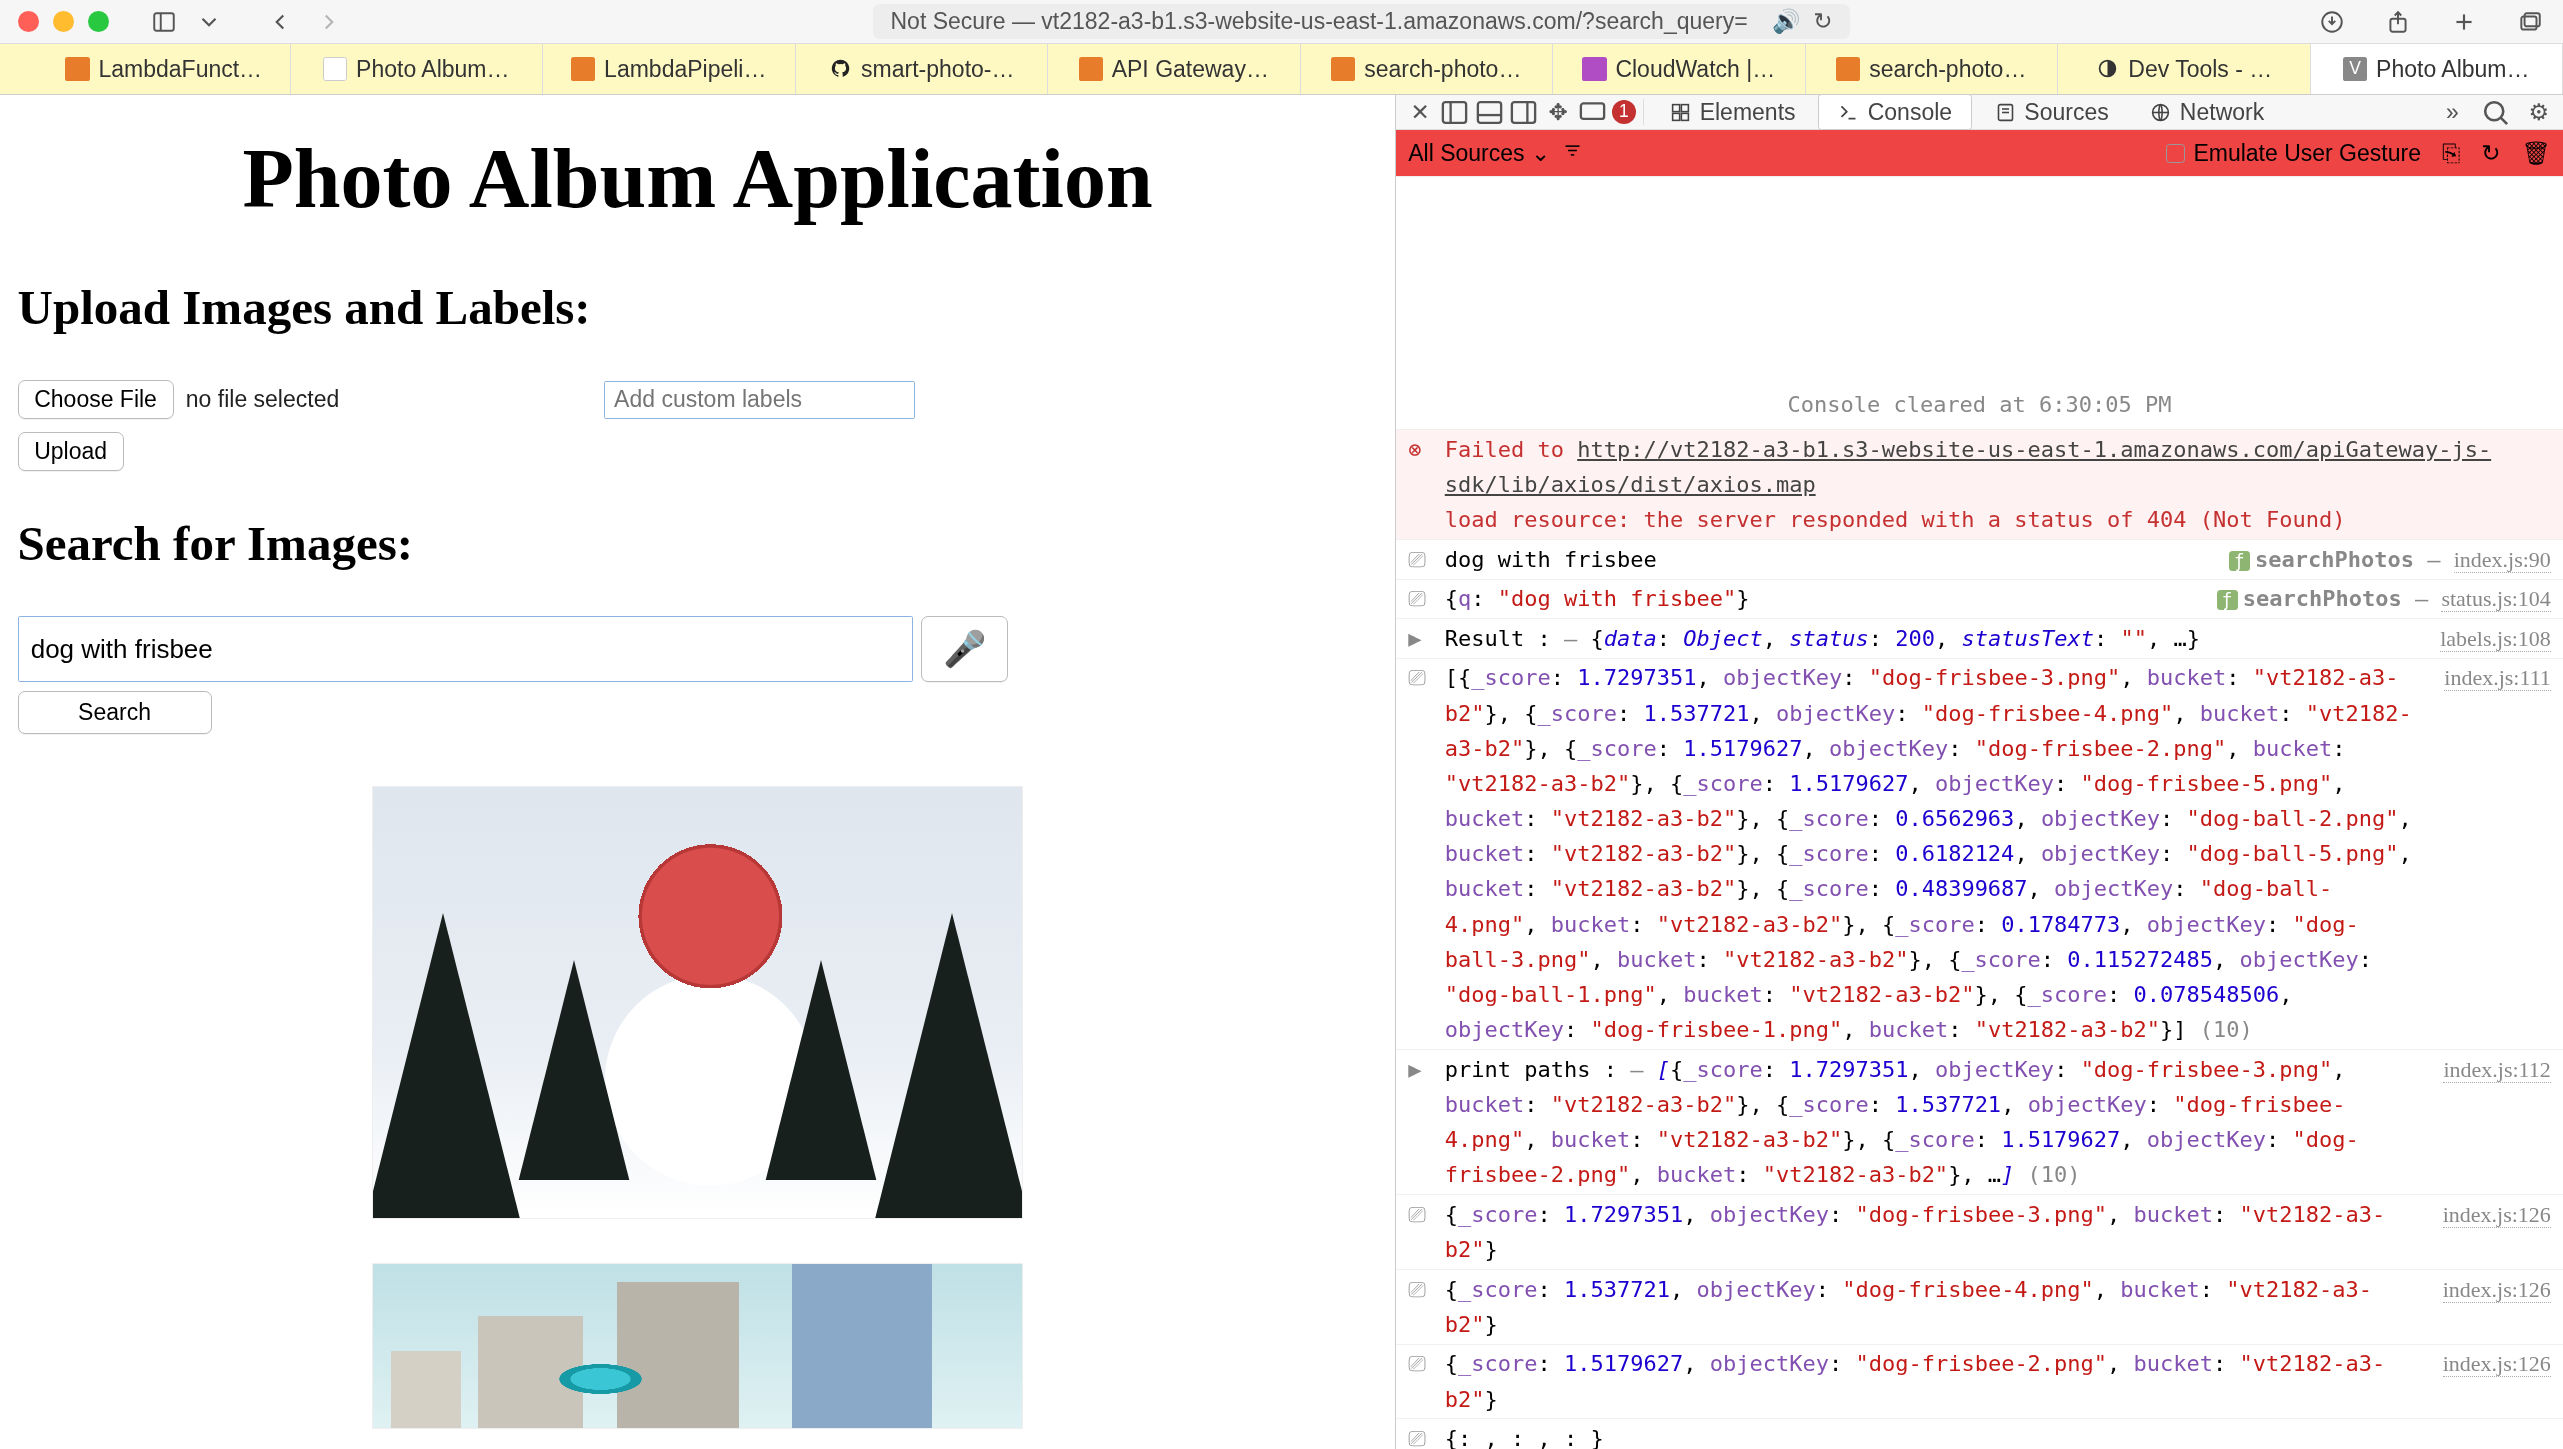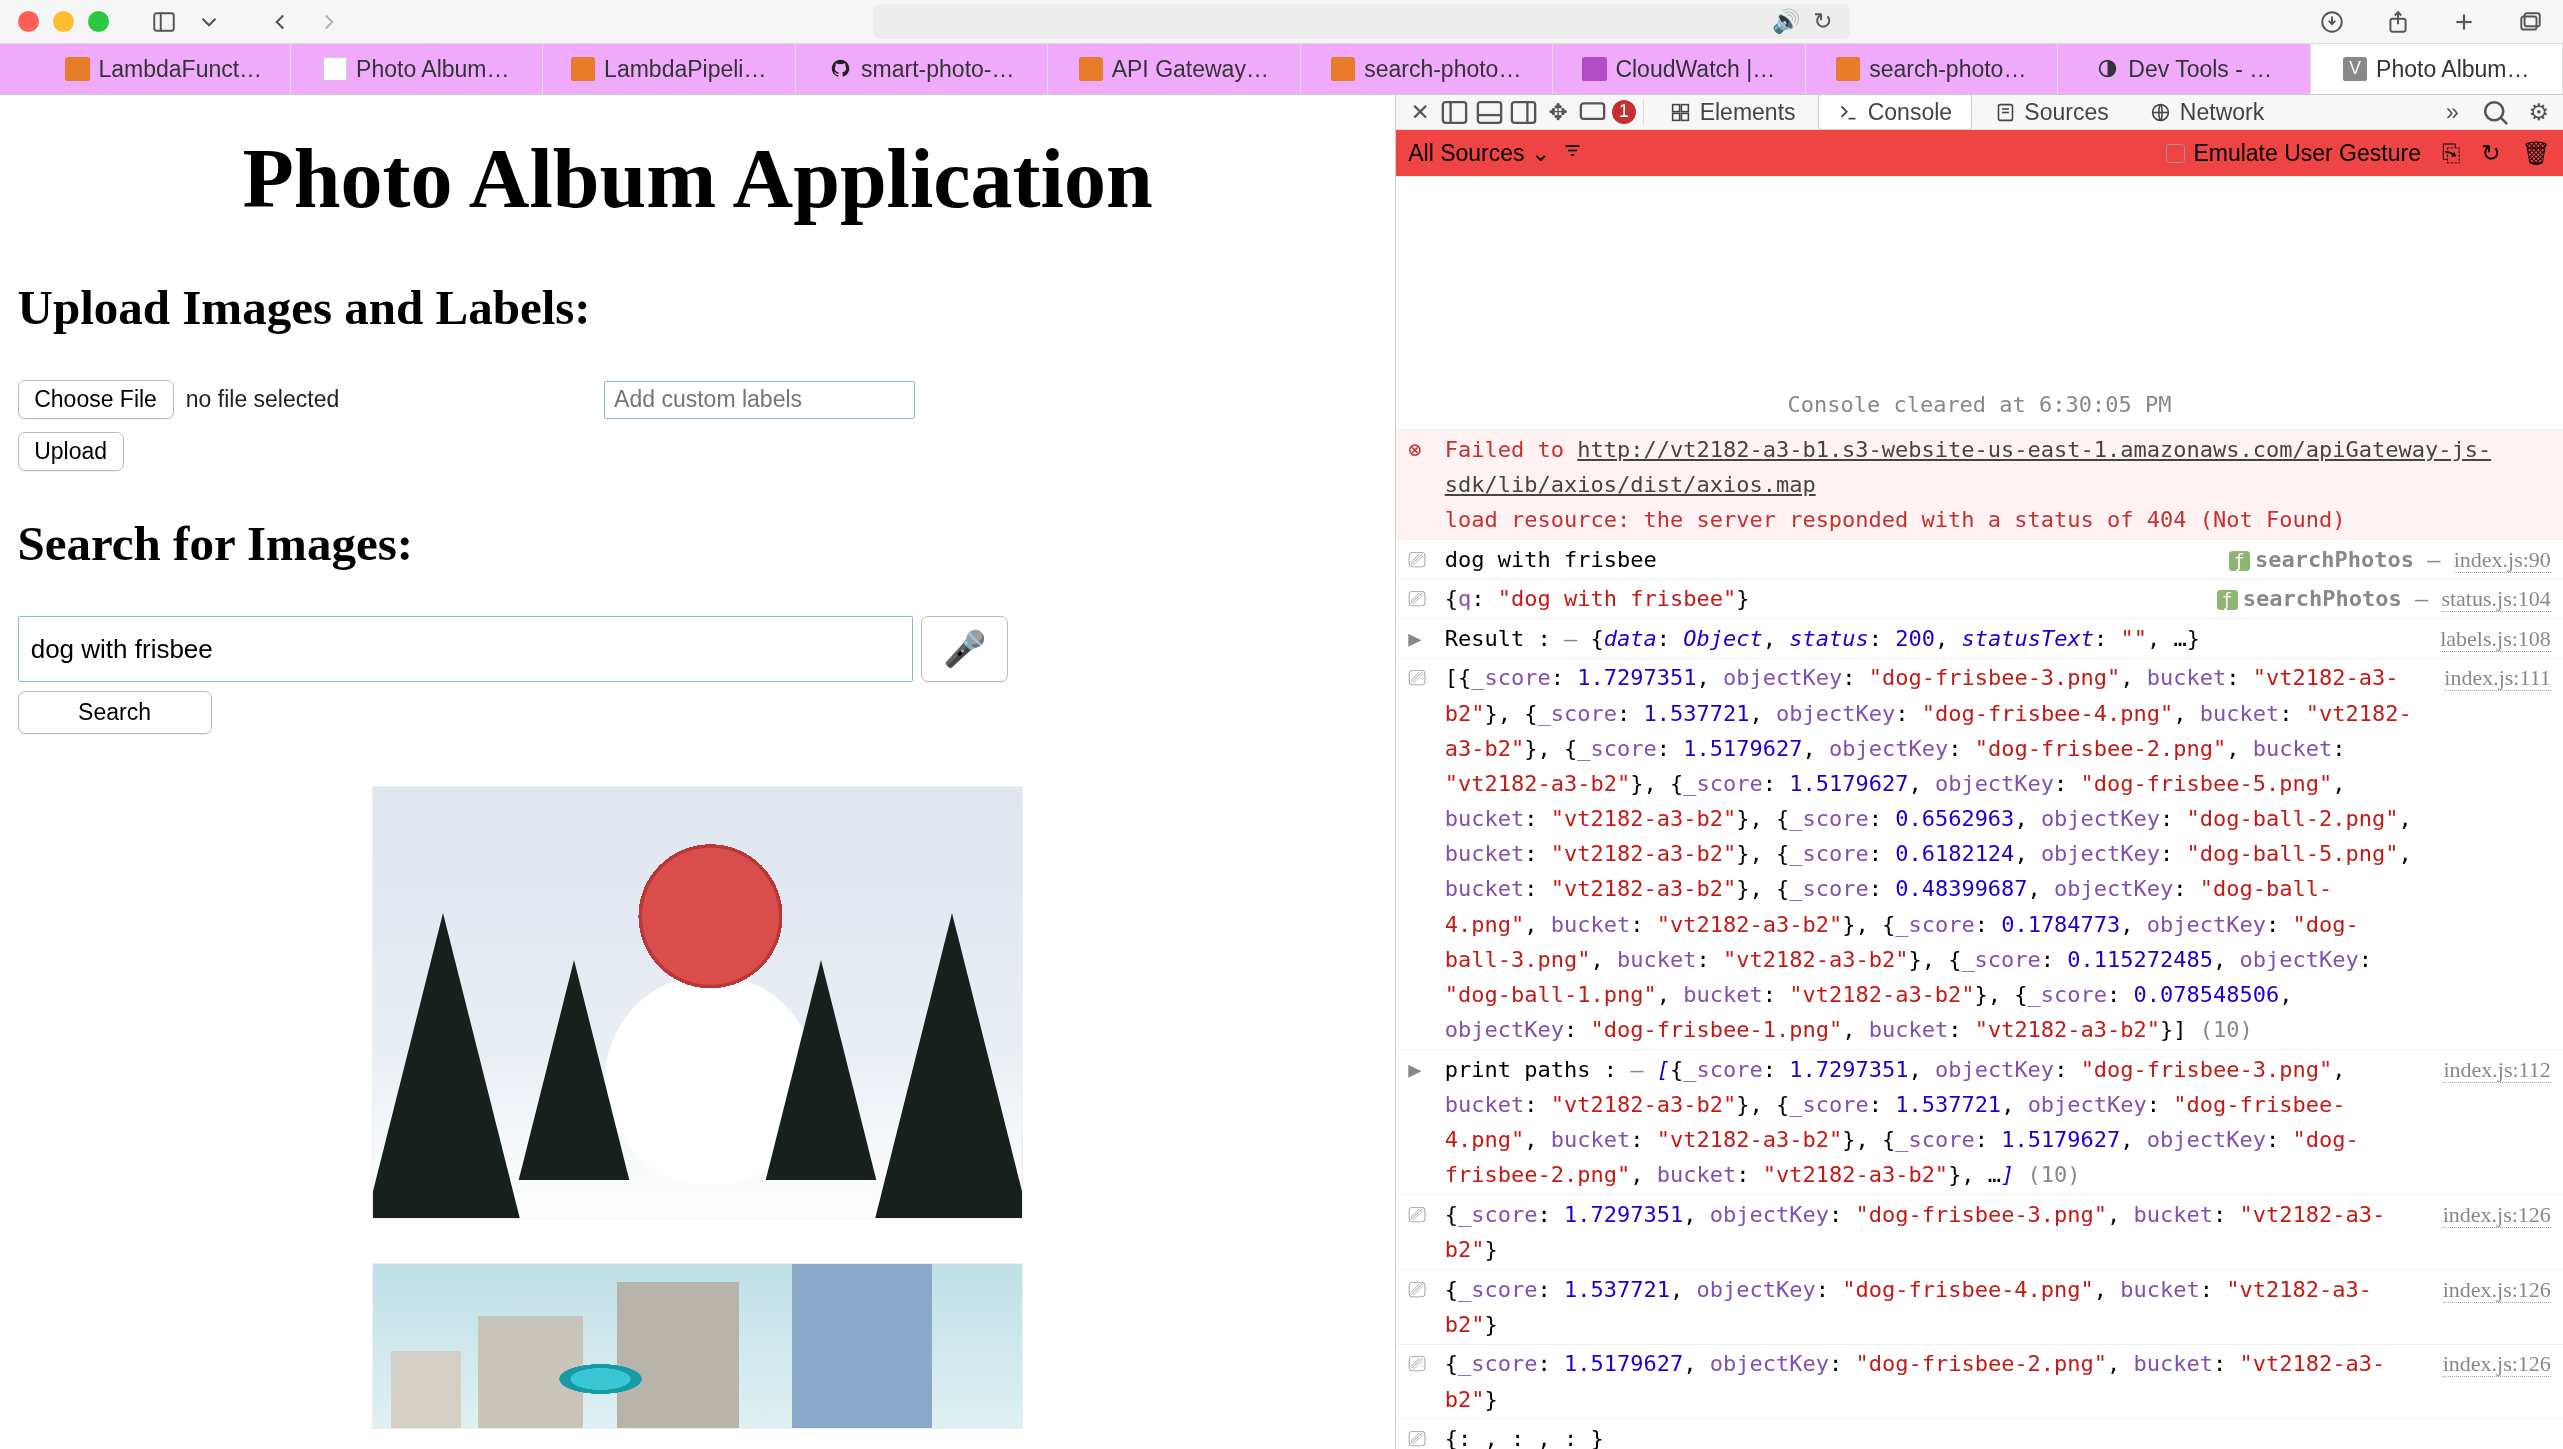--- a/index.html
+++ b/index.html
@@ -41,21 +41,21 @@
     font-size: 23px;
     margin-left: 489px;
     gap: 8.7px;
   }
   .url-bar .right-icons { margin-left: auto; display: flex; gap: 12.2px; align-items: center; }
   .toolbar-right { margin-left: auto; display: flex; gap: 35px; align-items: center; }
 
   
   .tab-strip {
     height: 51px;
-    background: #f0abfc;
+    background: #fef9c3;
     border-bottom: 0.9px solid #ccc;
     display: flex;
     padding-left: 38px;
   }
   .tab {
     flex: 1;
     display: flex;
     align-items: center;
     justify-content: center;
     gap: 8.7px;
@@ -277,20 +277,21 @@
           <polyline points="15 18 9 12 15 6"></polyline>
         </svg>
     </div>
     <div class="tb-icon" style="opacity:.4">
       <svg viewBox="0 0 24 24" fill="none" stroke="currentColor" stroke-width="2">
           <polyline points="9 18 15 12 9 6"></polyline>
         </svg>
     </div>
   </div>
   <div class="url-bar">
+    <span>Not Secure — vt2182-a3-b1.s3-website-us-east-1.amazonaws.com/?search_query=</span>
     <div class="right-icons">
       <span style="color:#2a6fdb">🔊</span>
       <span>↻</span>
     </div>
   </div>
   <div class="toolbar-right">
     <div class="tb-icon">
       <svg viewBox="0 0 24 24" fill="none" stroke="currentColor" stroke-width="1.8">
           <circle cx="12" cy="12" r="9"></circle>
           <polyline points="12 7 12 13"></polyline>

